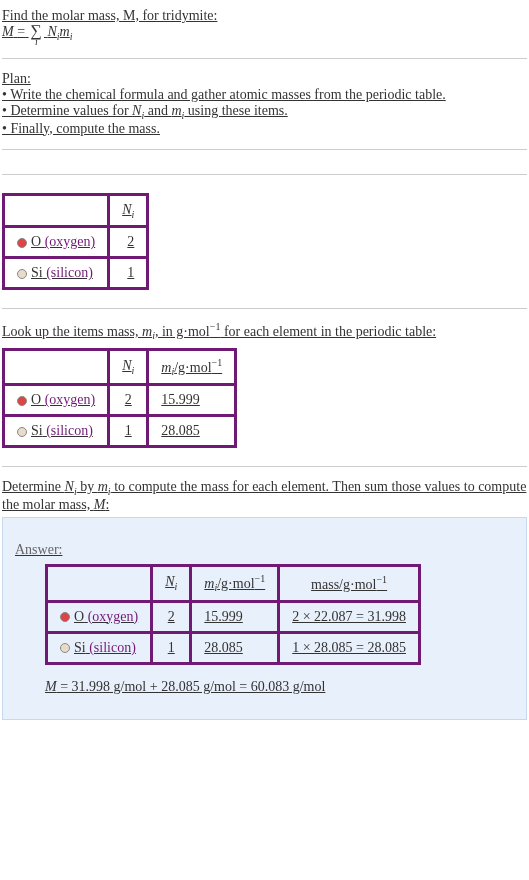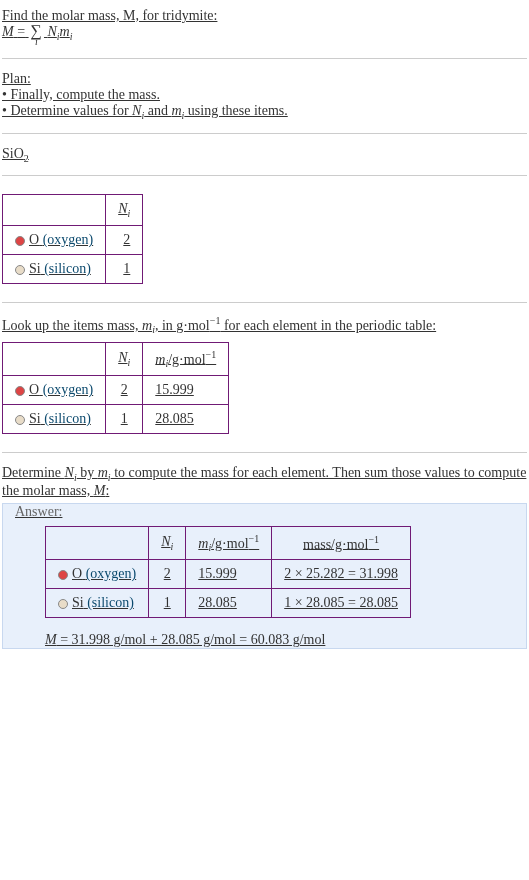--- a/index.html
+++ b/index.html
@@ -47,28 +47,28 @@
     }
     sub {
       font-size: 10px;
       vertical-align: sub;
     }
     sup {
       font-size: 10px;
       vertical-align: super;
     }
     .gray {
-      color: #0c4a6e;
+      color: #701a75;
     }
     table {
       border-collapse: collapse;
       margin: 6px 0;
     }
     td, th {
-      border: 1px solid #701a75;
+      border: 3px solid #701a75;
       padding: 6px 12px;
       text-align: left;
       font-weight: normal;
     }
     th {
       text-align: center;
     }
     td.center, th.center {
       text-align: center;
     }
@@ -86,21 +86,21 @@
     }
     .swatch-red {
       background: #d44;
     }
     .swatch-tan {
       background: #e8dcc8;
     }
     .answer-box {
       background: #e8f0fb;
       border: 1px solid #c8d8ef;
-      padding: 0 12px;
+      padding: 24px 12px;
       margin-top: 4px;
     }
     .answer-label {
       color: #666;
       margin-bottom: 6px;
     }
     .answer-inner {
       padding-left: 30px;
     }
     .molar-result {
@@ -128,32 +128,30 @@
       </span>
       <span>N</span><sub>i</sub><span>m</span><sub>i</sub>
     </span>
   </div>
 </div>
 
 <hr class="divider">
 
 <div class="section">
   <div>Plan:</div>
-  <div>• Finally, compute the mass.</div>
+  <div>• Write the chemical formula and gather atomic masses from the periodic table.</div>
   <div>
     <span>• Determine values for </span><span class="var-i">N</span><sub class="var-i">i</sub><span> and </span><span class="var-i">m</span><sub class="var-i">i</sub><span> using these items.</span>
   </div>
-</div>
-
-<hr class="divider">
-
-<div class="section">
-  <div>
-    <span>SiO</span><sub>2</sub>
-  </div>
+  <div>• Finally, compute the mass.</div>
+</div>
+
+<hr class="divider">
+
+<div class="section">
 </div>
 
 <hr class="divider">
 
 <div class="section">
   <table>
     <tbody>
         <tr>
       <th></th>
       <th class="center"><span class="var-i">N</span><sub class="var-i">i</sub></th>
@@ -212,21 +210,21 @@
             <tr>
           <th></th>
           <th class="center"><span class="var-i">N</span><sub class="var-i">i</sub></th>
           <th class="center"><span class="var-i">m</span><sub class="var-i">i</sub><span>/g·mol</span><sup>−1</sup></th>
           <th class="center"><span>mass/g·mol</span><sup>−1</sup></th>
         </tr>
         <tr>
           <td><span class="swatch swatch-red"></span><span>O</span> <span class="gray">(oxygen)</span></td>
           <td class="center">2</td>
           <td>15.999</td>
-          <td class="center">2 × 25.282 = 31.998</td>
+          <td class="center">2 × 22.087 = 31.998</td>
         </tr>
         <tr>
           <td><span class="swatch swatch-tan"></span><span>Si</span> <span class="gray">(silicon)</span></td>
           <td class="center">1</td>
           <td>28.085</td>
           <td class="center">1 × 28.085 = 28.085</td>
         </tr>
       </tbody>
         </table>
       <div class="molar-result">

